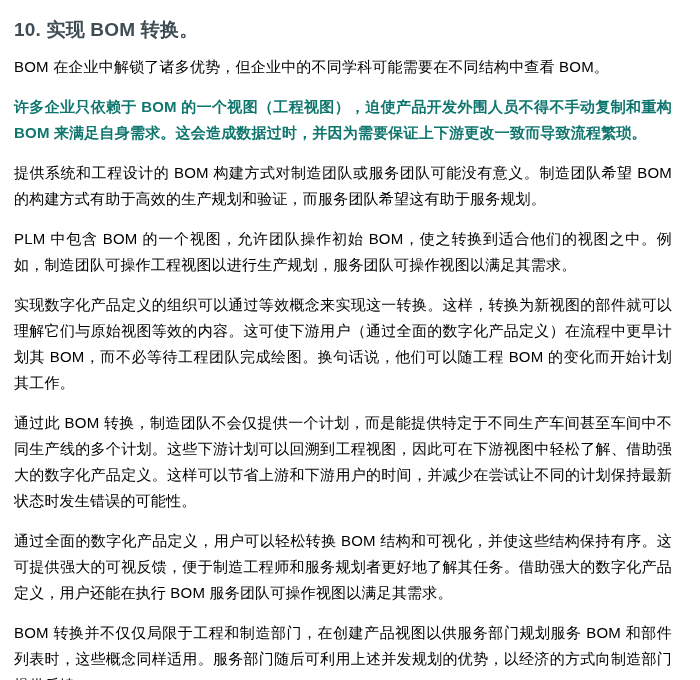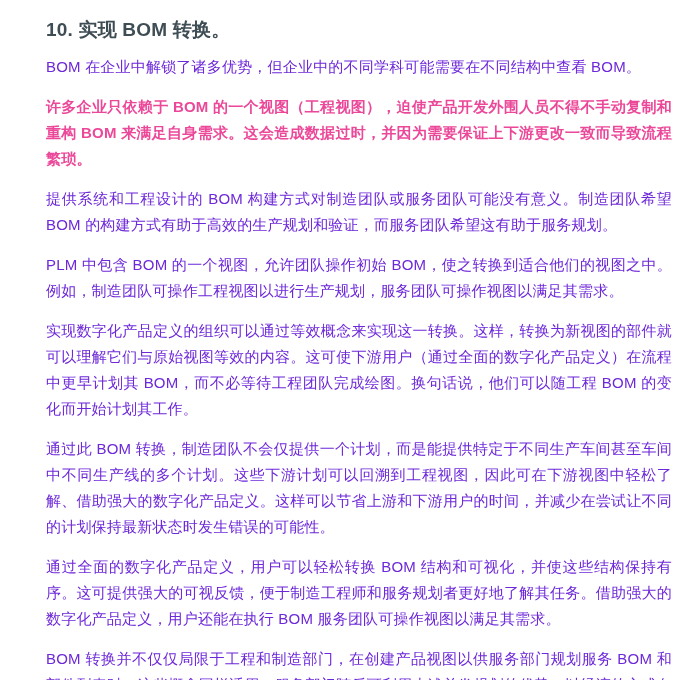--- a/index.html
+++ b/index.html
@@ -10,42 +10,42 @@
   body {
     width: 700px;
     height: 680px;
     overflow: hidden;
     font-family: "Liberation Sans", "DejaVu Sans", sans-serif;
   }
   .doc {
     box-sizing: border-box;
     width: 700px;
     height: 680px;
-    padding: 16px 28px 0 46px;
+    padding: 16px 28px 0 14px;
     background: #ffffff;
   }
   .doc h1 {
     margin: 0 0 10px 0;
     font-size: 19px;
     line-height: 28px;
     font-weight: 700;
     color: #3e4c54;
     letter-spacing: 0.2px;
   }
   .doc p {
     margin: 0 0 14px 0;
     font-size: 15px;
     line-height: 26px;
-    color: #6d28d9;
+    color: #000000;
     text-align: justify;
     letter-spacing: 0.2px;
   }
   .doc p.bold {
     font-weight: 700;
-    color: #ec4899;
+    color: #0f766e;
   }
 </style>
 </head>
 <body>
 
 <div class="doc">
   <h1>10. 实现 BOM 转换。</h1>
 
   <p>BOM 在企业中解锁了诸多优势，但企业中的不同学科可能需要在不同结构中查看 BOM。</p>
 

